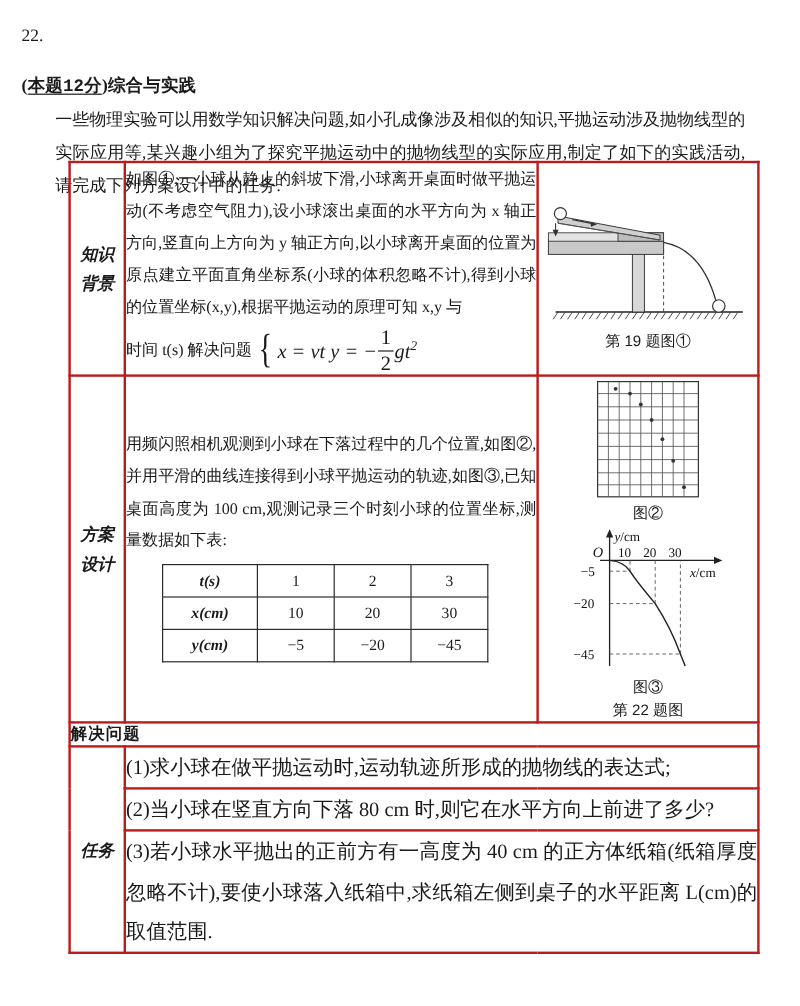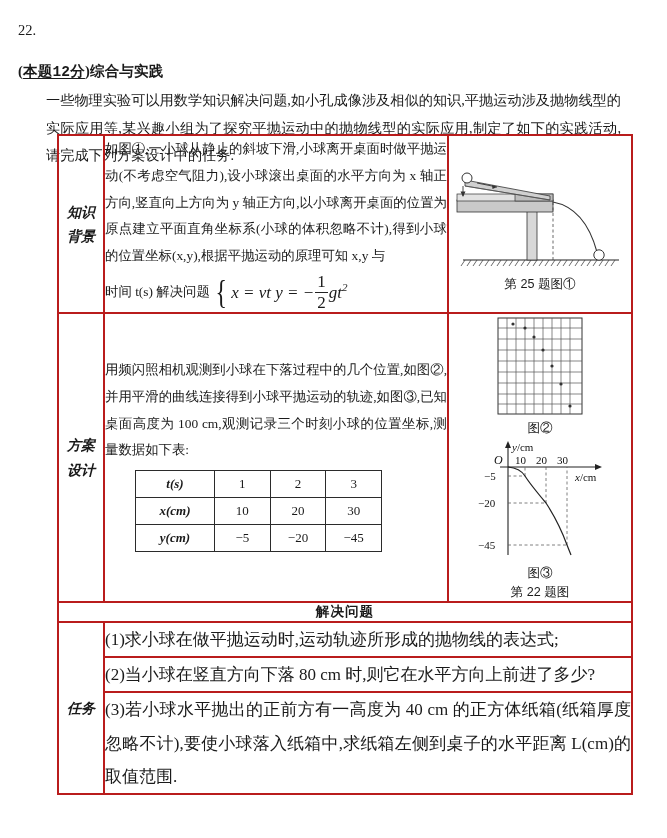--- a/index.html
+++ b/index.html
@@ -125,38 +125,37 @@
   }
   .frac .num { display: block; border-bottom: 1px solid #222; line-height: 1.15; padding: 0 2px; }
   .frac .den { display: block; line-height: 1.15; padding: 0 2px; }
   sup.sm { font-size: 0.65em; }
 
   
   .datatable {
     border-collapse: collapse;
     margin: 6px auto 6px 30px;
     table-layout: fixed;
-    width: 247px;
+    width: 272px;
     font-size: 13px;
   }
   .datatable td {
     border: 1px solid #2b2b2b;
     height: 25px;
     text-align: center;
     padding: 0 2px;
   }
   .datatable td.hd {
     width: 74px;
     font-style: italic;
     font-weight: bold;
   }
 
   
   .solve-head {
-    text-align: center;
     font-size: 13.6px;
     font-weight: bold;
     font-family: Liberation Serif, serif;
     padding: 5px 0 5px 0;
     letter-spacing: 1px;
   }
   .taskline {
     font-size: 17px;
     line-height: 1.95;
     padding: 5px 9px 5px 9px;
@@ -249,21 +248,21 @@
           <polygon points="42,31 37,29 37.5,33" fill="#333"></polygon>
           <line x1="8" y1="30" x2="8" y2="40" stroke="#333" stroke-width="0.9"></line>
           <polygon points="8,41 5.5,35.5 10.5,35.5" fill="#333"></polygon>
 
           <line x1="98" y1="46" x2="98" y2="104" stroke="#444" stroke-width="0.8" stroke-dasharray="3,2.5"></line>
 
           <path d="M 98 46 Q 130 52 142 96" fill="none" stroke="#333" stroke-width="1.1"></path>
 
           <circle cx="144" cy="99" r="5.2" fill="#ffffff" stroke="#333" stroke-width="1"></circle>
         </svg>
-        <div class="figcaption">第 25 题图①</div>
+        <div class="figcaption">第 19 题图①</div>
       </td>
     </tr>
 
     <tr>
       <td class="lbl">
         <span>方案</span>
         <span>设计</span>
       </td>
       <td class="bodycell">
         <div>用频闪照相机观测到小球在下落过程中的几个位置,如图②,并用平滑的曲线连接得到小球平抛运动的轨迹,如图③,已知桌面高度为 100 cm,观测记录三个时刻小球的位置坐标,测量数据如下表:</div>

